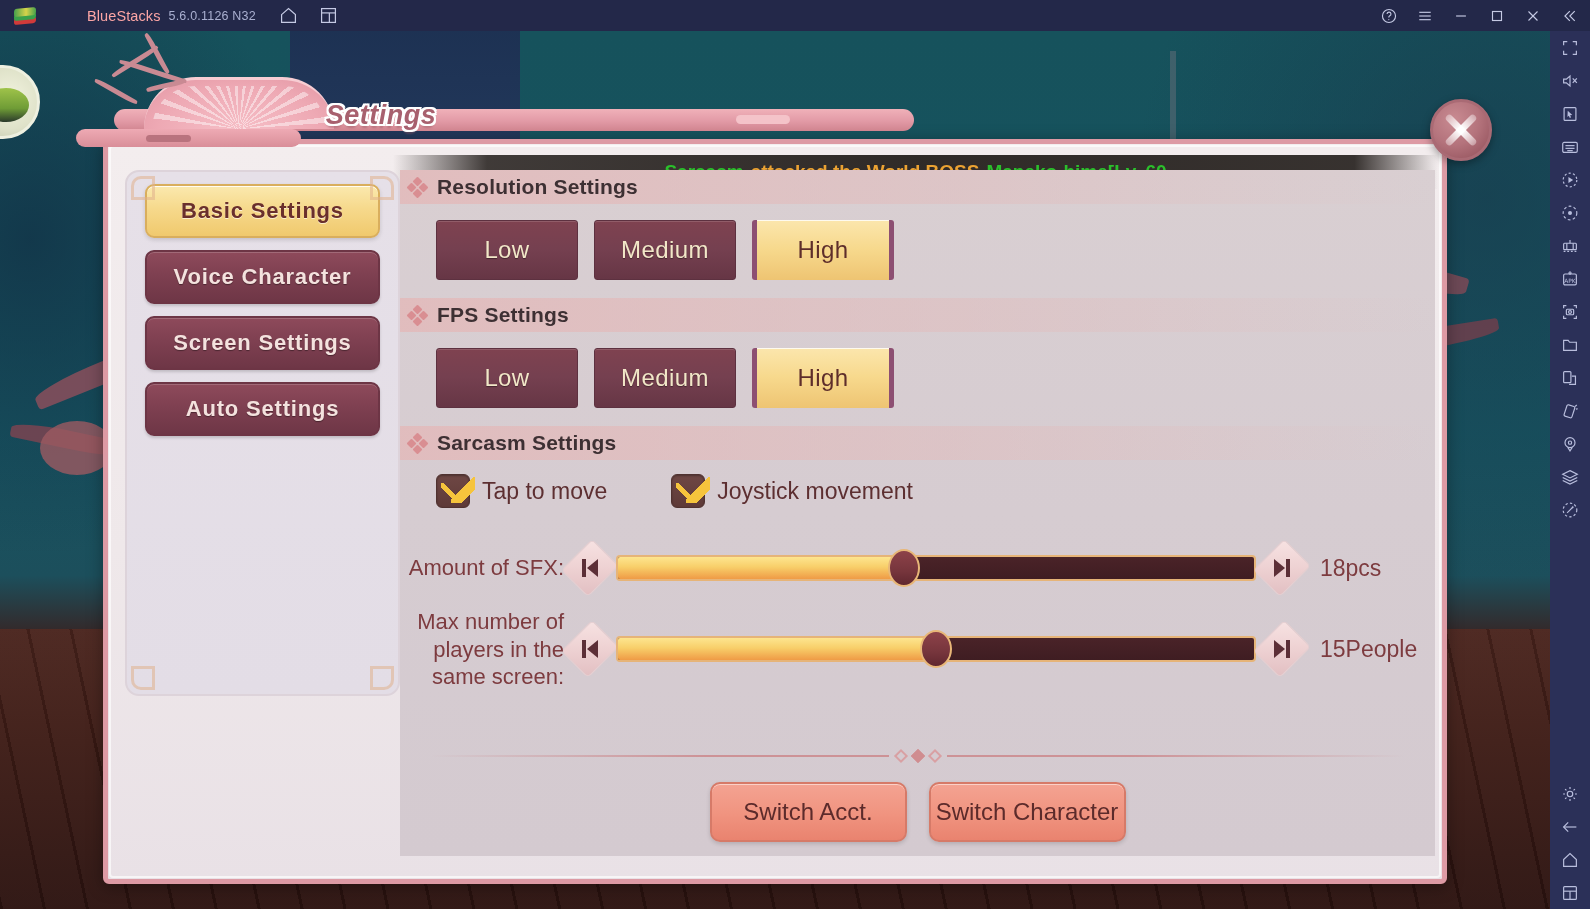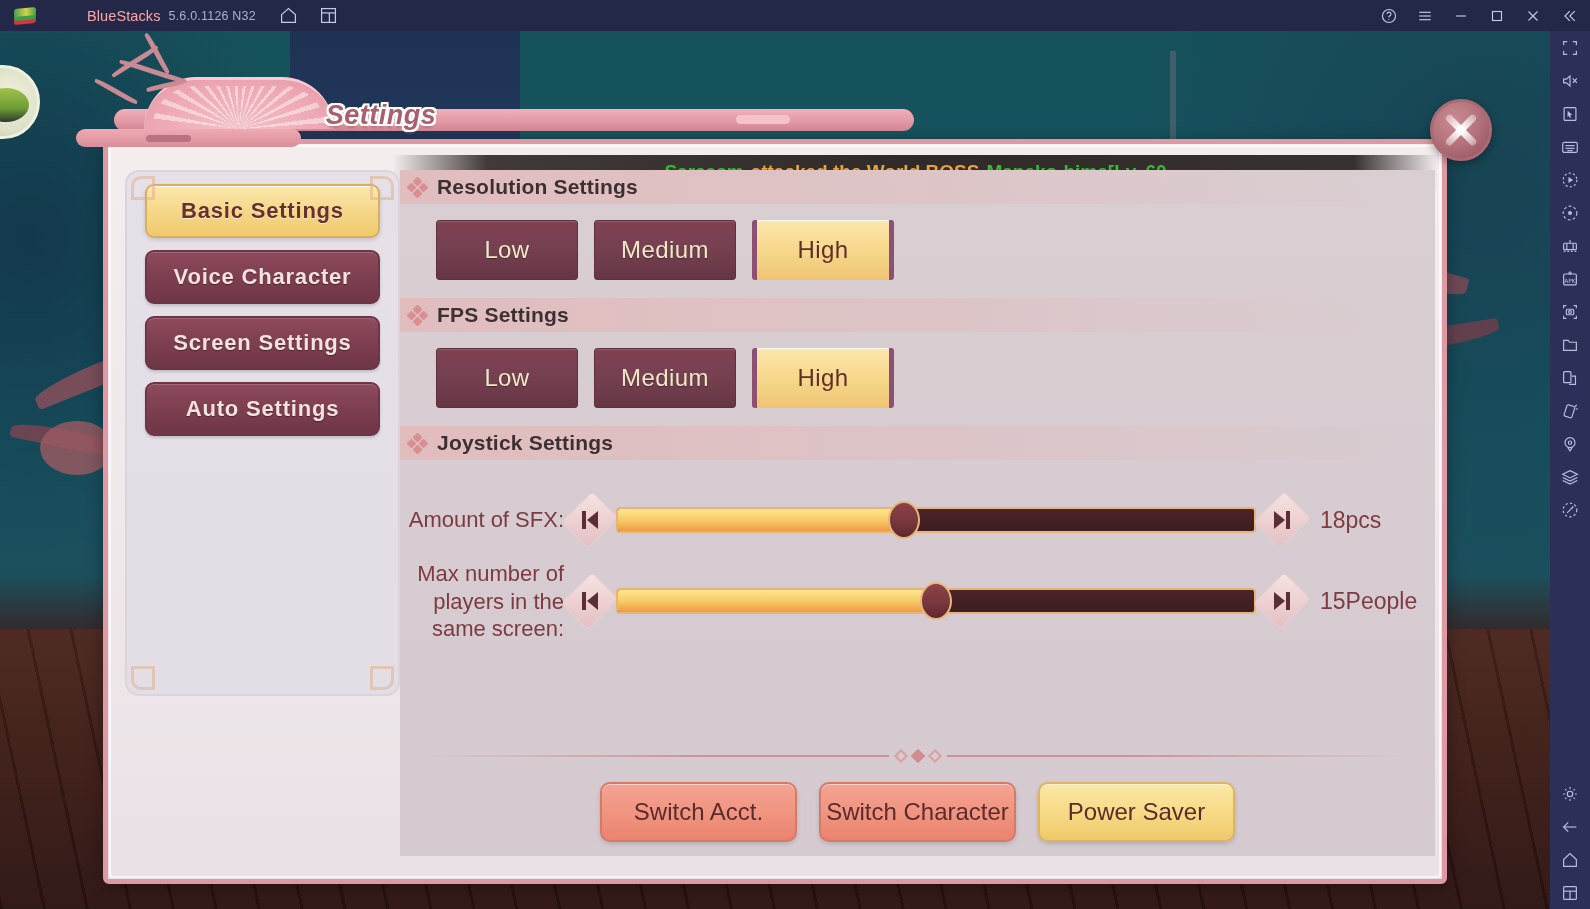--- a/index.html
+++ b/index.html
@@ -466,21 +466,31 @@
           <div class="opt-btn sel">High</div>
         </div>
 
         <div class="sec-head" style="margin-top:18px">
           <span class="diamonds">
               <i></i>
               <i></i>
               <i></i>
               <i></i>
             </span>
-          <span class="lbl">Joystick Settings</span>
+          <span class="lbl">Sarcasm Settings</span>
+        </div>
+        <div class="chk-row">
+          <div class="chk">
+            <span class="chk-box"></span>
+            <span class="chk-lbl">Tap to move</span>
+          </div>
+          <div class="chk">
+            <span class="chk-box"></span>
+            <span class="chk-lbl">Joystick movement</span>
+          </div>
         </div>
 
         <div class="slider-block">
           <div class="sl-row">
             <span class="sl-label one">Amount of SFX:</span>
             <div class="step left">
               <span class="gl">
                   <span class="bar"></span>
                   <span class="tri"></span>
                 </span>
@@ -524,21 +534,20 @@
           <span class="ln"></span>
           <span class="d"></span>
           <span class="d f"></span>
           <span class="d"></span>
           <span class="ln r"></span>
         </div>
 
         <div class="btn-row">
           <div class="act-btn">Switch Acct.</div>
           <div class="act-btn">Switch Character</div>
-          <div class="act-btn gold">Power Saver</div>
         </div>
 
       </div>
     </div>
   </div>
 
   <div class="sidebar">
     <div class="sb-ic">
       <svg width="20" height="20" viewBox="0 0 22 22">
           <polyline points="4,8 4,4 8,4"></polyline>

